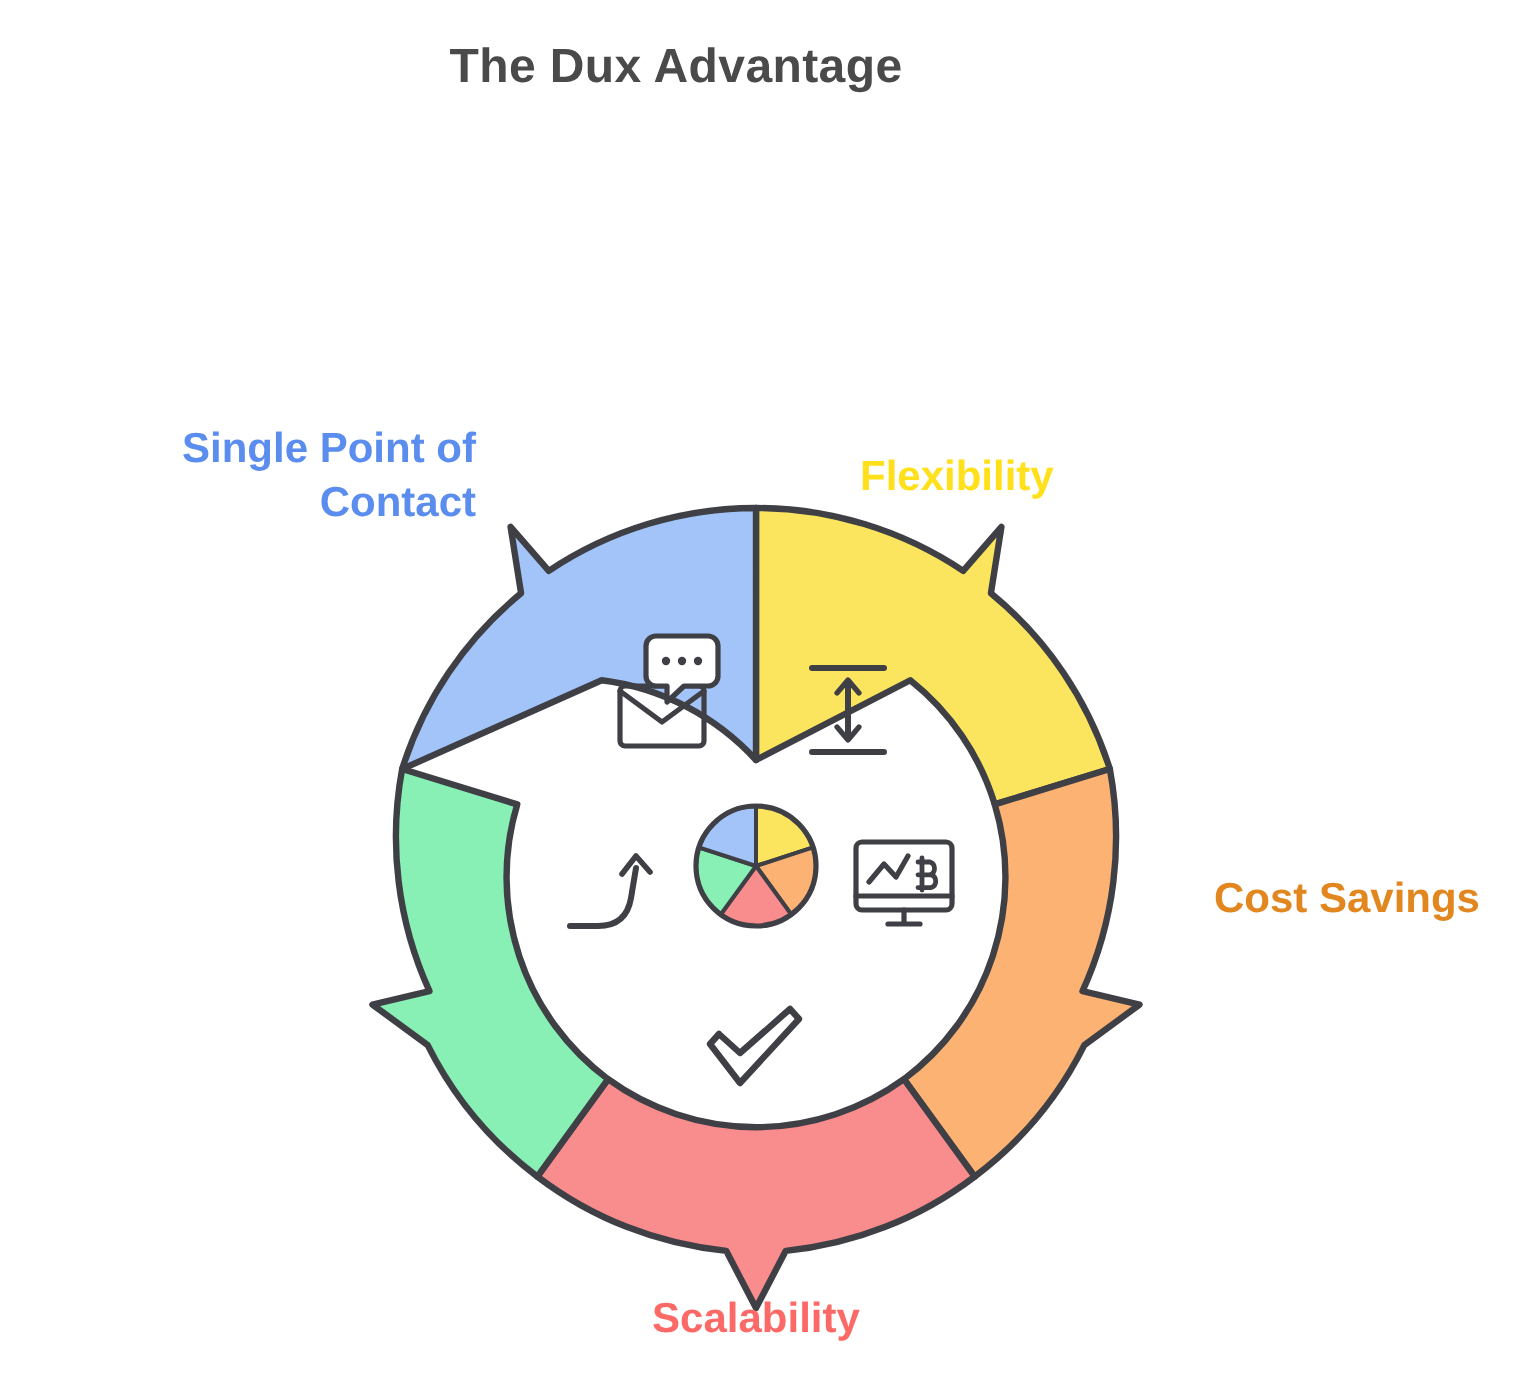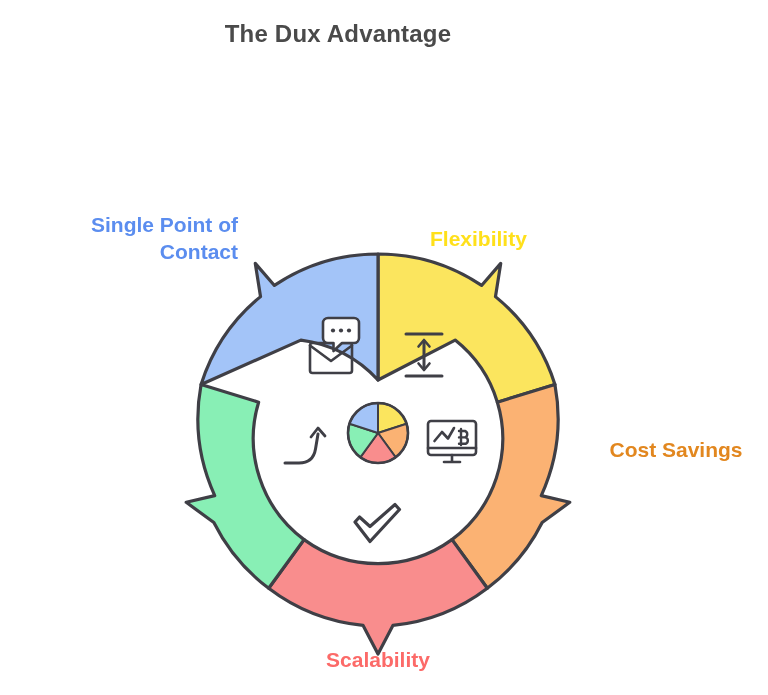--- a/index.html
+++ b/index.html
@@ -53,24 +53,24 @@
     text-align: right;
   }
   #label-flexibility {
     left: 430px;
     top: 216px;
     width: 200px;
     text-align: left;
     margin-top: 10px;
   }
   #label-cost-savings {
-    left: 586px;
+    left: 560px;
     top: 437px;
     width: 180px;
-    text-align: center;
+    text-align: right;
   }
   #label-compliance {
     left: 278px;
     top: 647px;
     width: 200px;
     text-align: center;
   }
   #label-scalability {
     left: 10px;
     top: 437px;

